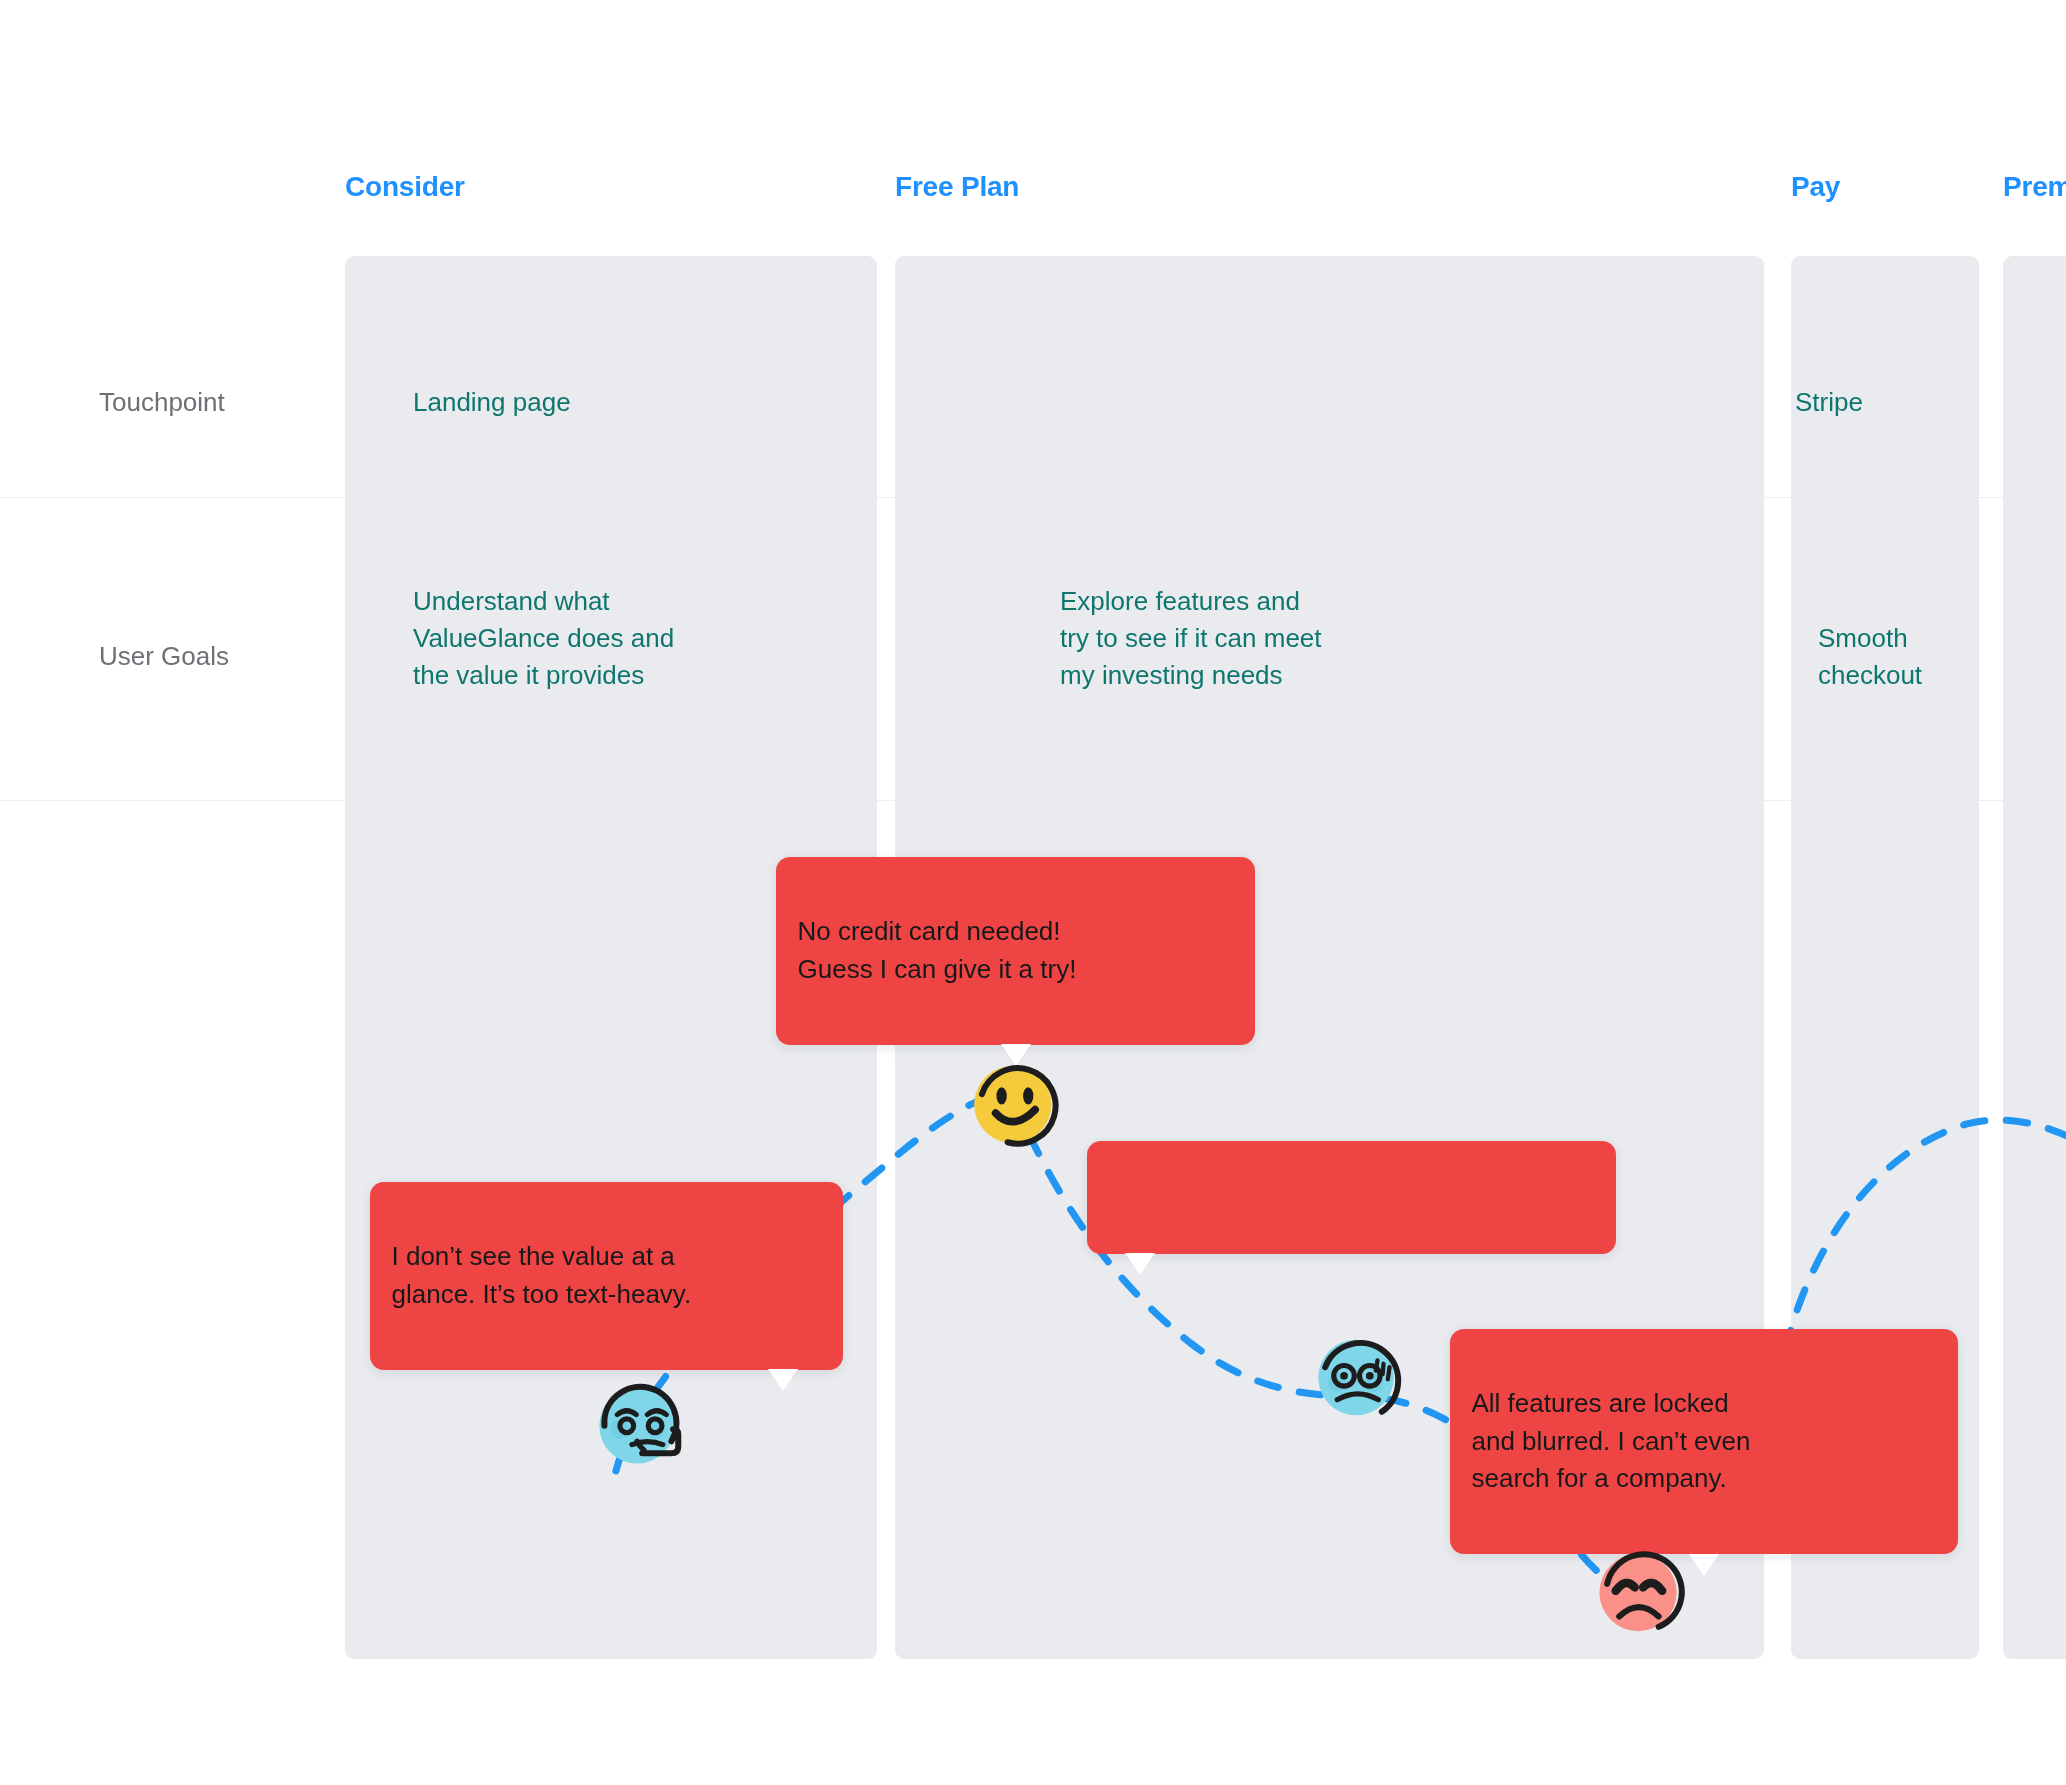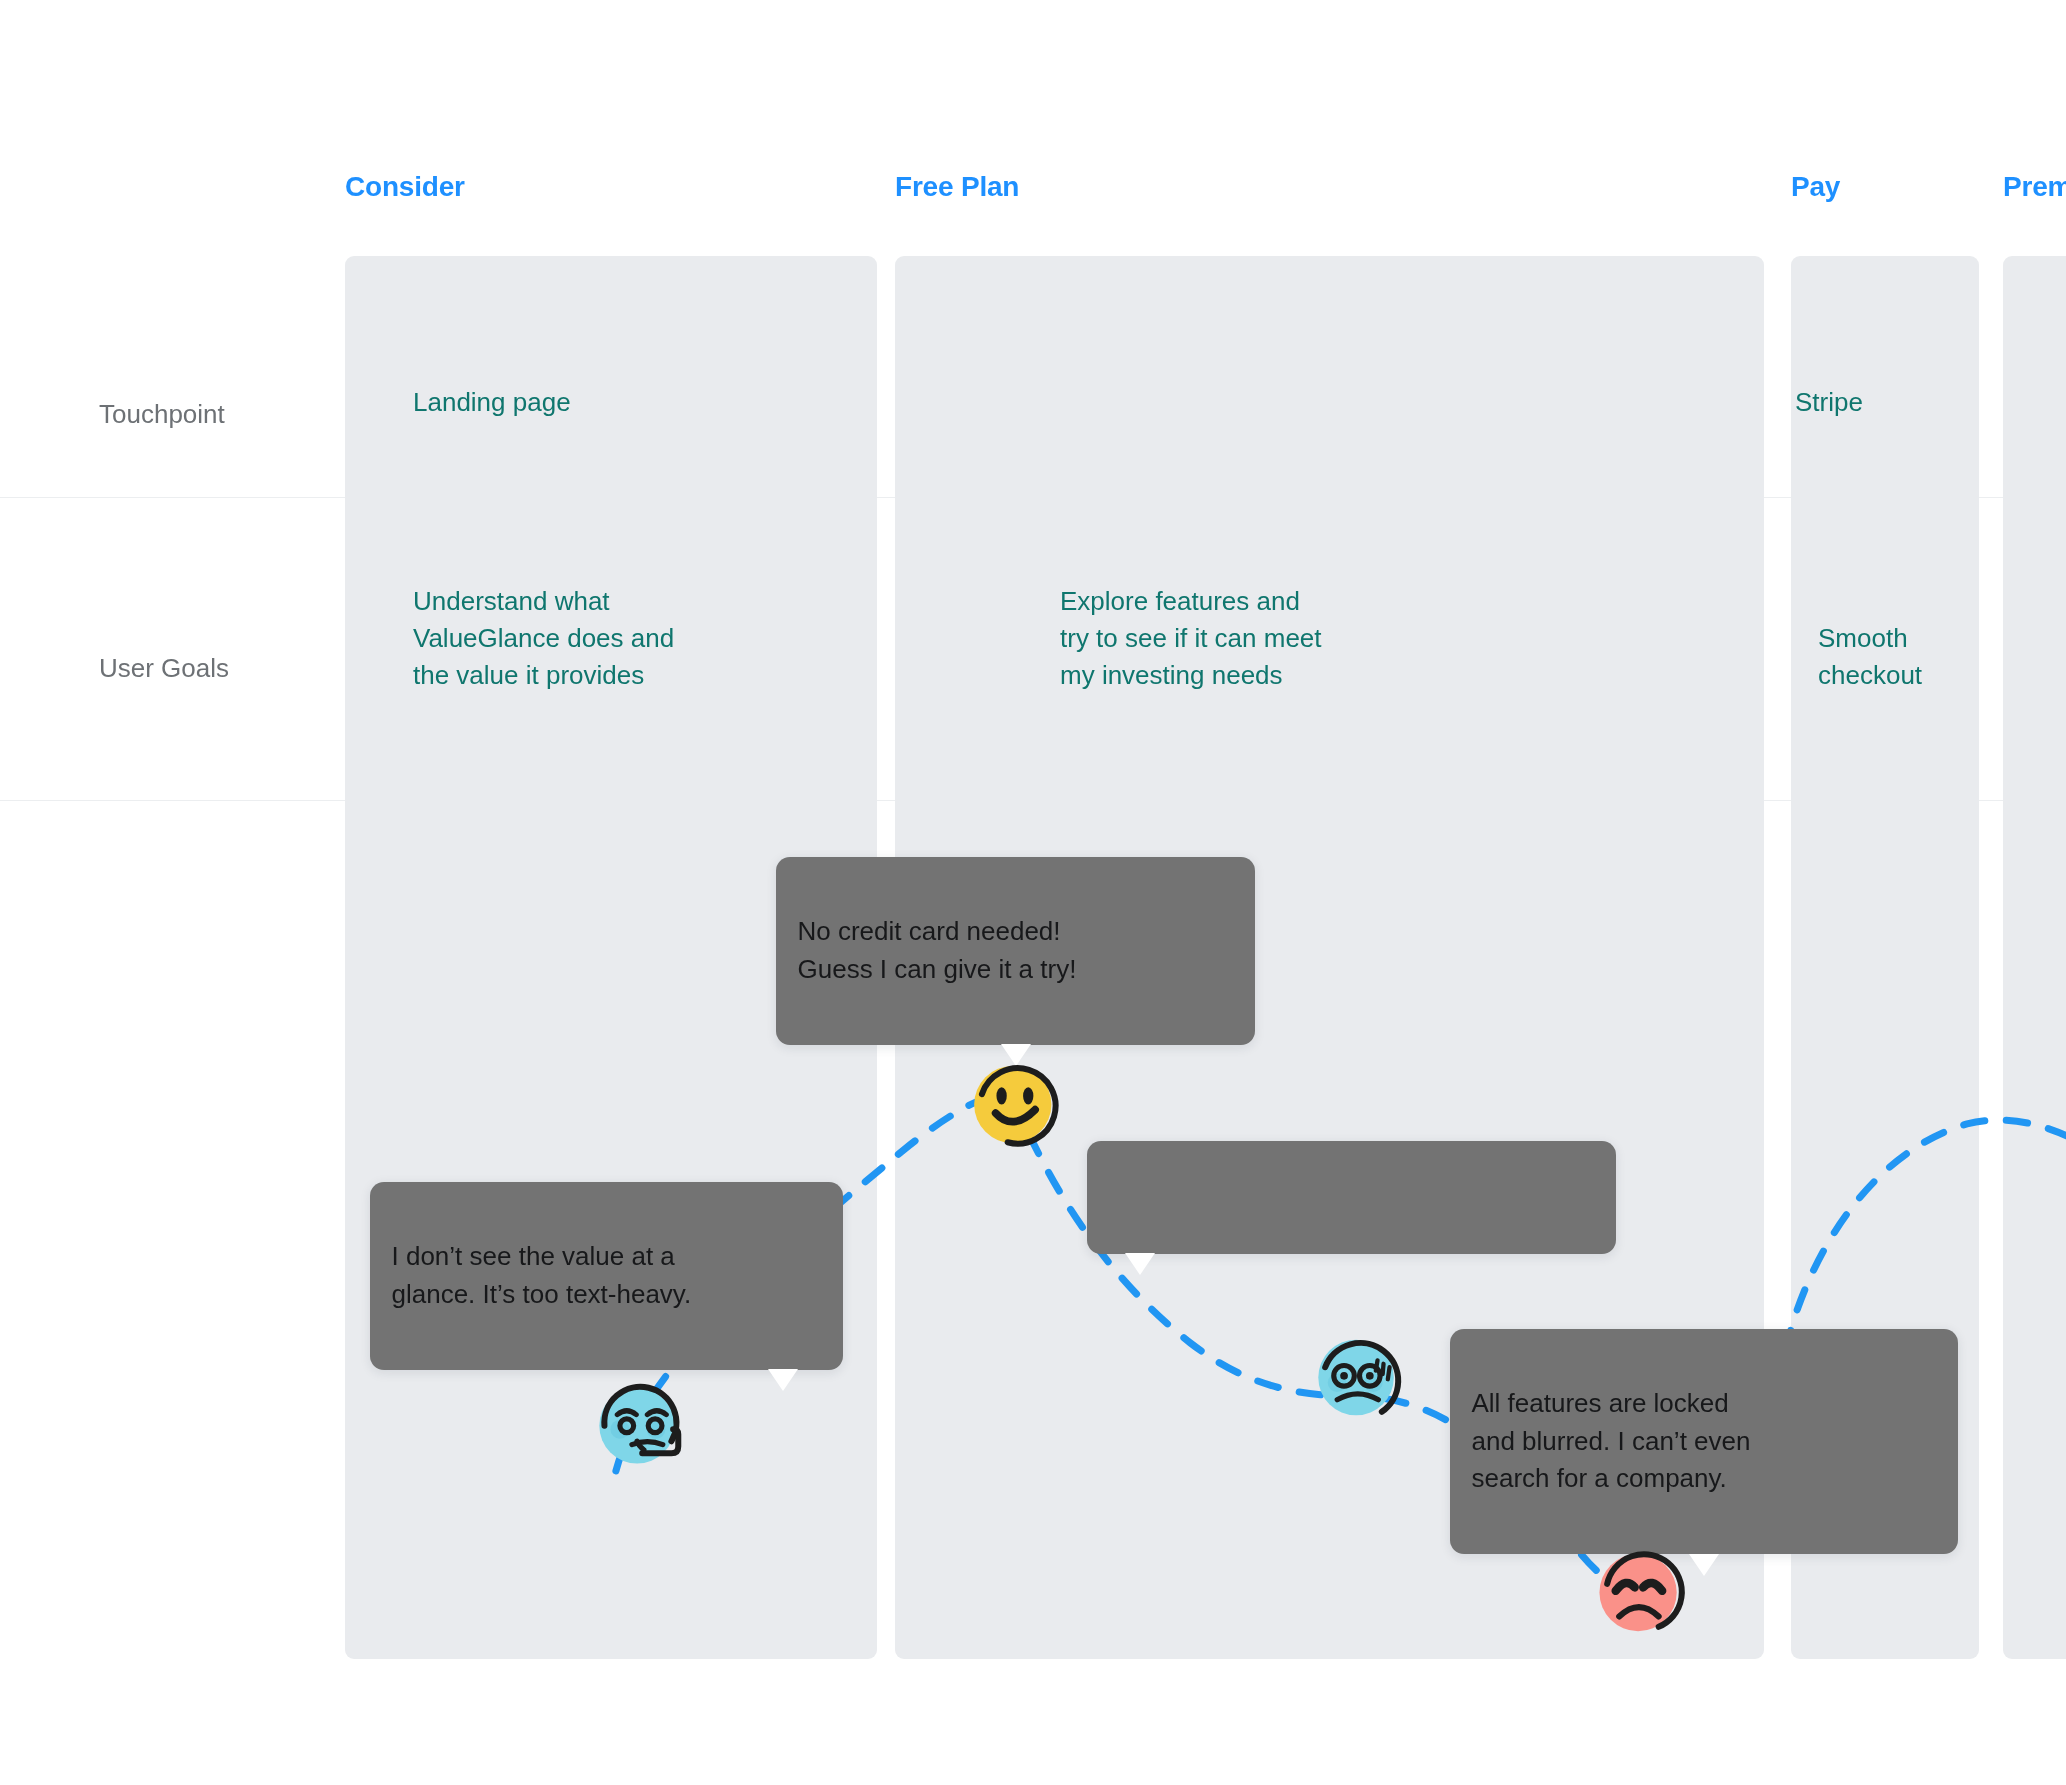--- a/index.html
+++ b/index.html
@@ -39,36 +39,35 @@
   .h1 { left: 345px; }
   .h2 { left: 895px; }
   .h3 { left: 1791px; }
   .h4 { left: 2003px; }
 
   
   .row-label {
     position: absolute; left: 99px; width: 231px;
     font-size: 26px; color: #6d7175; line-height: 1.45;
     font-weight: 400;
-    margin-top: 12px;
   }
   .rl1 { top: 384px; }
   .rl2 { top: 638px; }
   .rl3 { top: 1302px; }
 
   
   .cell {
     position: absolute; font-size: 26px; color: #0f766e;
     line-height: 1.42; white-space: pre-line;
   }
 
   
   .bubble {
     position: absolute;
-    background: #737373;
+    background: #ef4444;
     border-radius: 14px;
     padding: 19px 21.5px;
     font-size: 26px; line-height: 1.44; color: #17181a;
     white-space: pre-line;
     box-shadow: 0 2.5px 10.7px rgba(30,40,60,0.10);
     z-index: 8;
   }
   .bubble .tail {
     position: absolute; width: 0; height: 0;
     border-left: 15px solid transparent;

